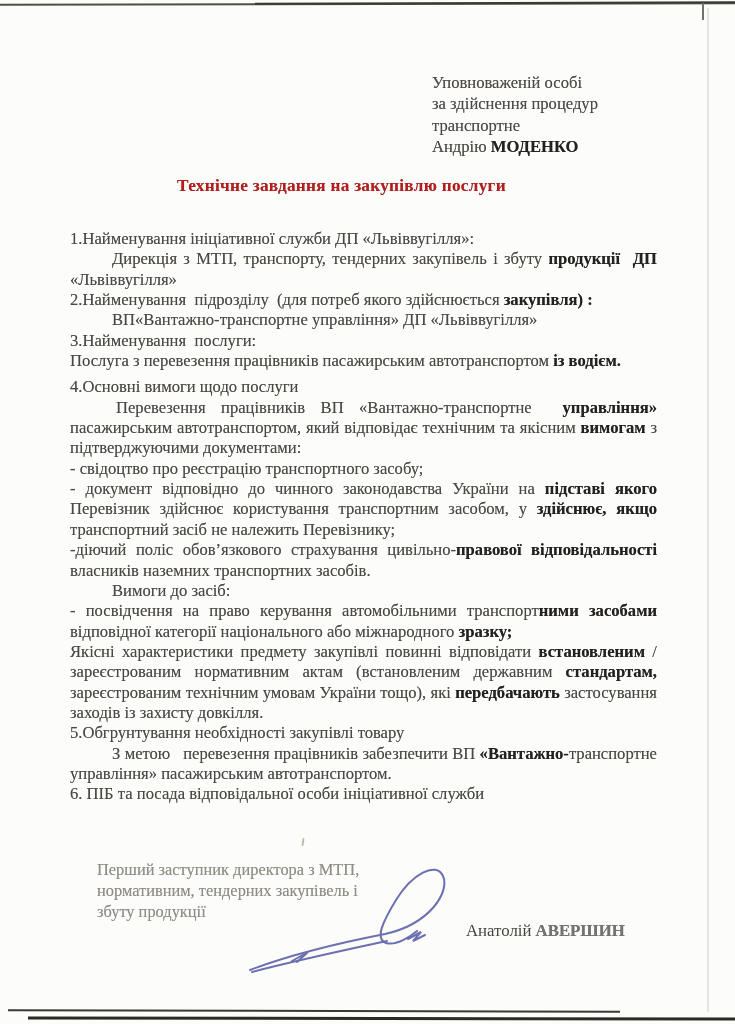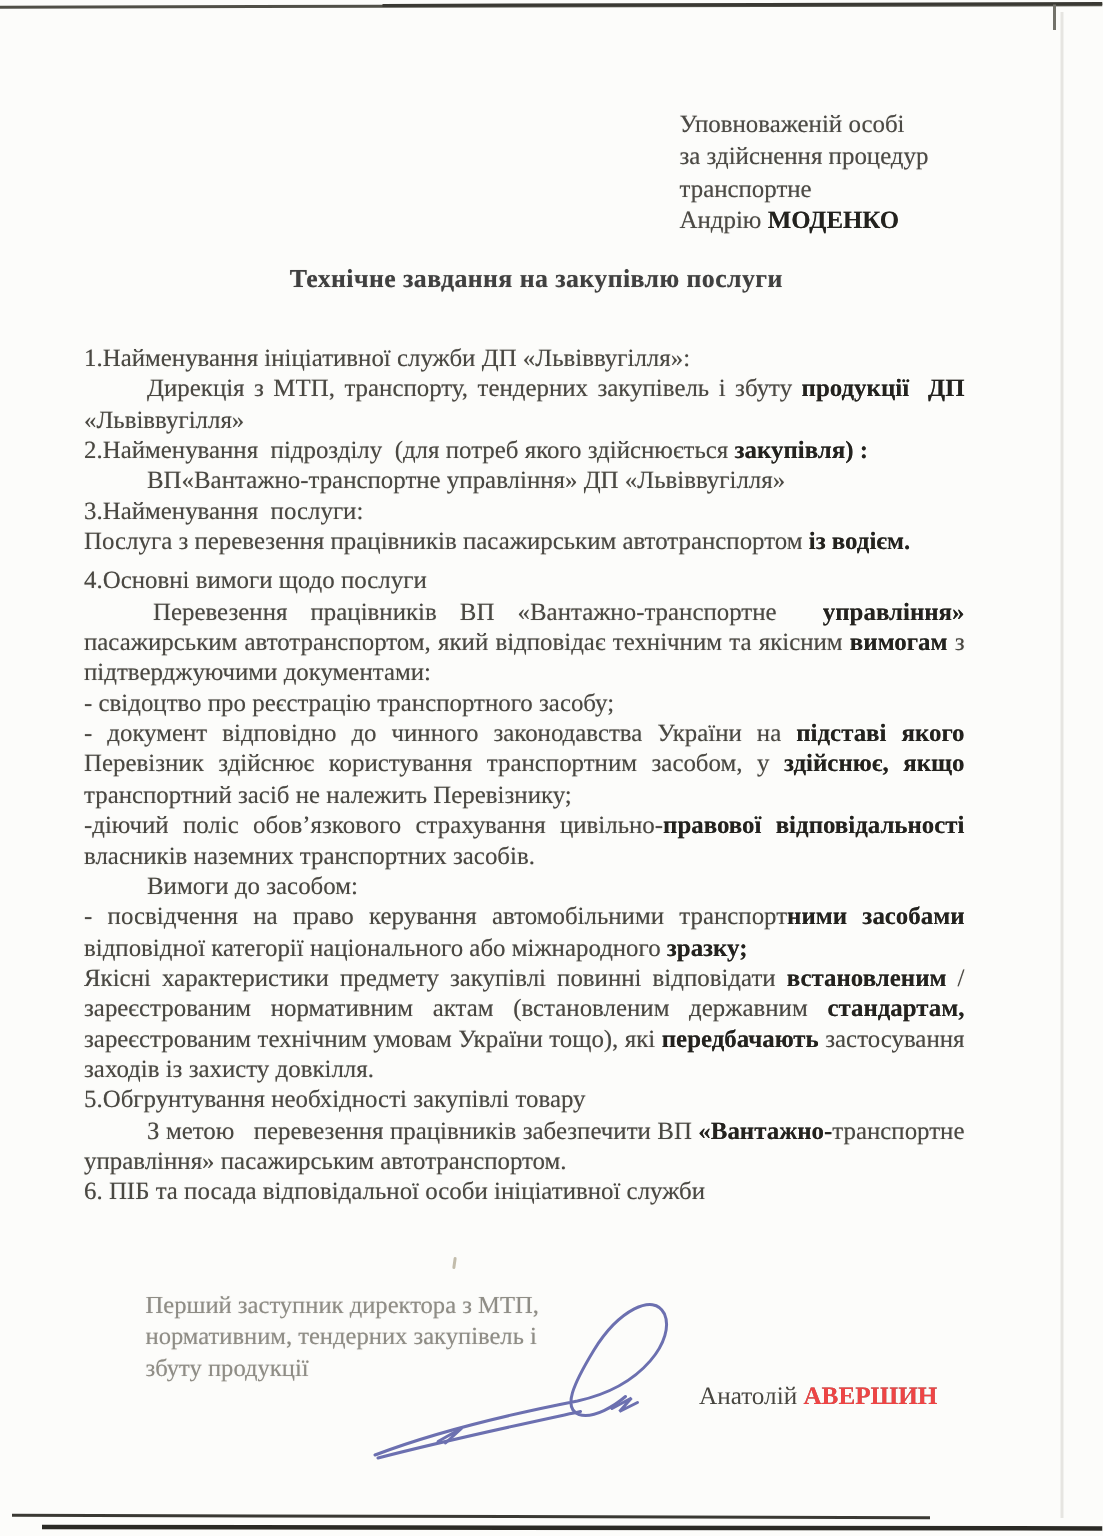--- a/index.html
+++ b/index.html
@@ -17,36 +17,36 @@
   .edge-top{left:0;top:3px;width:735px;height:2px;background:#504f47;transform:rotate(-0.12deg);}
   .edge-top-dark{left:255px;top:2px;width:480px;height:2px;background:#3a3933;transform:rotate(-0.15deg);}
   .corner-right{left:702px;top:3px;width:2px;height:17px;background:#73726a;}
   .edge-right{left:707px;top:8px;width:2px;height:1004px;background:#e6e5e1;}
   .edge-bottom-1{left:8px;top:1010px;width:612px;height:2px;background:#3a3933;transform:rotate(0.15deg);}
   .edge-bottom-2{left:28px;top:1017px;width:707px;height:3px;background:#2b2a25;transform:rotate(0.08deg);}
   .speck{position:absolute;left:302px;top:838px;width:2px;height:8px;background:#c2bcab;transform:rotate(8deg);border-radius:1px;}
 
   
   .recipient{
-    position:absolute;left:453px;top:72px;
+    position:absolute;left:432px;top:72px;
     font-size:16.6px;line-height:21.3px;color:#4c4a45;
     text-shadow:0 0 0.5px rgba(76,74,69,.55);
   }
 
   
   .title{
-    position:absolute;left:64px;top:176px;width:587px;
+    position:absolute;left:48px;top:176px;width:587px;
     text-align:center;font-weight:700;font-size:17.2px;
-    color:#404040;letter-spacing:.3px;
+    color:#b91c1c;letter-spacing:.3px;
     text-shadow:0 0 0.5px rgba(69,67,61,.6);
   }
 
   
   .body-text{
-    position:absolute;left:56px;top:229px;width:587px;
+    position:absolute;left:70px;top:229px;width:587px;
     font-size:16.6px;line-height:20.35px;color:#4a4842;
     text-shadow:0 0 0.5px rgba(74,72,66,.5);
   }
   .body-text .line{margin:0;}
   .ind{text-indent:42px;}
   .ind2{text-indent:46px;}
   .just{text-align:justify;}
   .gap{margin-top:6px !important;}
   .run{white-space:normal;}
   .run.dark{font-weight:700;color:#23221e;text-shadow:0 0 0.4px rgba(35,34,30,.6);}
@@ -54,21 +54,21 @@
   
   .sig-left{
     position:absolute;left:97px;top:860px;
     font-size:16.4px;line-height:20.8px;color:#8f8d86;
     text-shadow:0 0 0.6px rgba(143,141,134,.6);
   }
   .sig-name{
     position:absolute;left:466px;top:921px;
     font-size:16.8px;color:#47453f;
   }
-  .sig-name .run.dark{font-weight:700;color:#ef4444;}
+  .sig-name .run.dark{font-weight:700;color:#737373;}
   .sig-ink{position:absolute;left:222px;top:848px;width:240px;height:140px;}
 </style>
 </head>
 <body>
 
 <div class="page">
 
   <div class="edge edge-top"></div>
   <div class="edge edge-top-dark"></div>
   <div class="edge corner-right"></div>
@@ -91,21 +91,21 @@
       <div class="line ind just"><span class="run">Дирекція з МТП, транспорту, тендерних закупівель і збуту </span><span class="run dark">продукції&nbsp; ДП</span><span class="run"> «Львіввугілля»</span></div>
       <div class="line"><span class="run">2.Найменування&nbsp; підрозділу&nbsp; (для потреб якого здійснюється </span><span class="run dark">закупівля) :</span></div>
       <div class="line ind"><span class="run">ВП«Вантажно-транспортне управління» ДП «Львіввугілля»</span></div>
       <div class="line"><span class="run">3.Найменування&nbsp; послуги:</span></div>
       <div class="line"><span class="run">Послуга з перевезення працівників пасажирським автотранспортом </span><span class="run dark">із водієм.</span></div>
       <div class="line gap"><span class="run">4.Основні вимоги щодо послуги</span></div>
       <div class="line ind2 just"><span class="run">Перевезення працівників ВП «Вантажно-транспортне&nbsp; </span><span class="run dark">управління»</span><span class="run"> пасажирським автотранспортом, який відповідає технічним та якісним </span><span class="run dark">вимогам</span><span class="run"> з підтверджуючими документами:</span></div>
       <div class="line"><span class="run">- свідоцтво про реєстрацію транспортного засобу;</span></div>
       <div class="line just"><span class="run">- документ відповідно до чинного законодавства України на </span><span class="run dark">підставі якого</span><span class="run"> Перевізник здійснює користування транспортним засобом, у </span><span class="run dark">здійснює, якщо</span><span class="run"> транспортний засіб не належить Перевізнику;</span></div>
       <div class="line just"><span class="run">-діючий поліс обов’язкового страхування цивільно-</span><span class="run dark">правової відповідальності</span><span class="run"> власників наземних транспортних засобів.</span></div>
-      <div class="line ind"><span class="run">Вимоги до засобом:</span></div>
+      <div class="line ind"><span class="run">Вимоги до засіб:</span></div>
       <div class="line just"><span class="run">- посвідчення на право керування автомобільними транспорт</span><span class="run dark">ними засобами</span><span class="run"> відповідної категорії національного або міжнародного </span><span class="run dark">зразку;</span></div>
       <div class="line just"><span class="run">Якісні характеристики предмету закупівлі повинні відповідати </span><span class="run dark">встановленим</span><span class="run"> /зареєстрованим нормативним актам (встановленим державним </span><span class="run dark">стандартам,</span><span class="run"> зареєстрованим технічним умовам України тощо), які </span><span class="run dark">передбачають</span><span class="run"> застосування заходів із захисту довкілля.</span></div>
       <div class="line"><span class="run">5.Обгрунтування необхідності закупівлі товару</span></div>
       <div class="line ind just"><span class="run">З метою &nbsp;&nbsp;перевезення працівників забезпечити ВП </span><span class="run dark">«Вантажно-</span><span class="run">транспортне управління» пасажирським автотранспортом.</span></div>
       <div class="line"><span class="run">6. ПІБ та посада відповідальної особи ініціативної служби</span></div>
     </div>
 
   <svg class="sig-ink" viewBox="0 0 240 140">
     <g fill="none" stroke="#5d61a8" stroke-width="2" stroke-linecap="round" opacity="0.9">
       <path d="M 28 122 C 70 106, 122 94, 163 86 C 208 76, 228 44, 221 28 C 214 13, 190 26, 174 52 C 160 75, 153 91, 164 95 C 174 98, 188 89, 195 83"></path>

